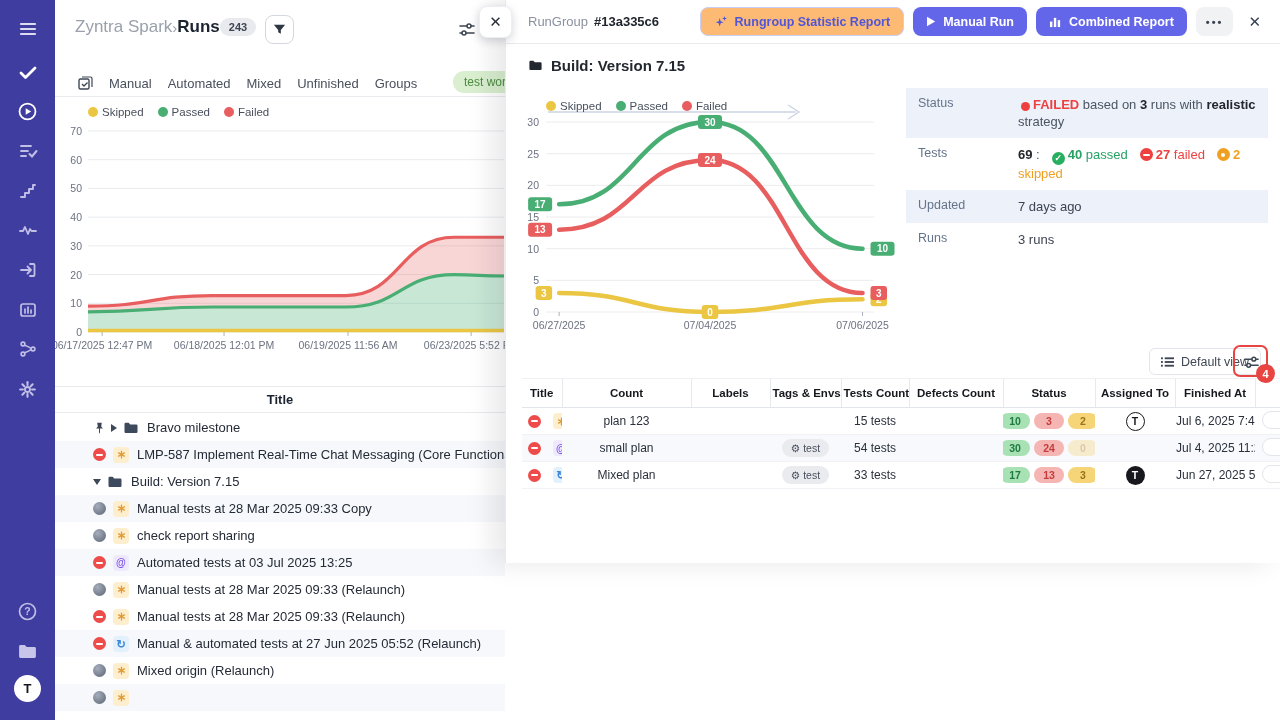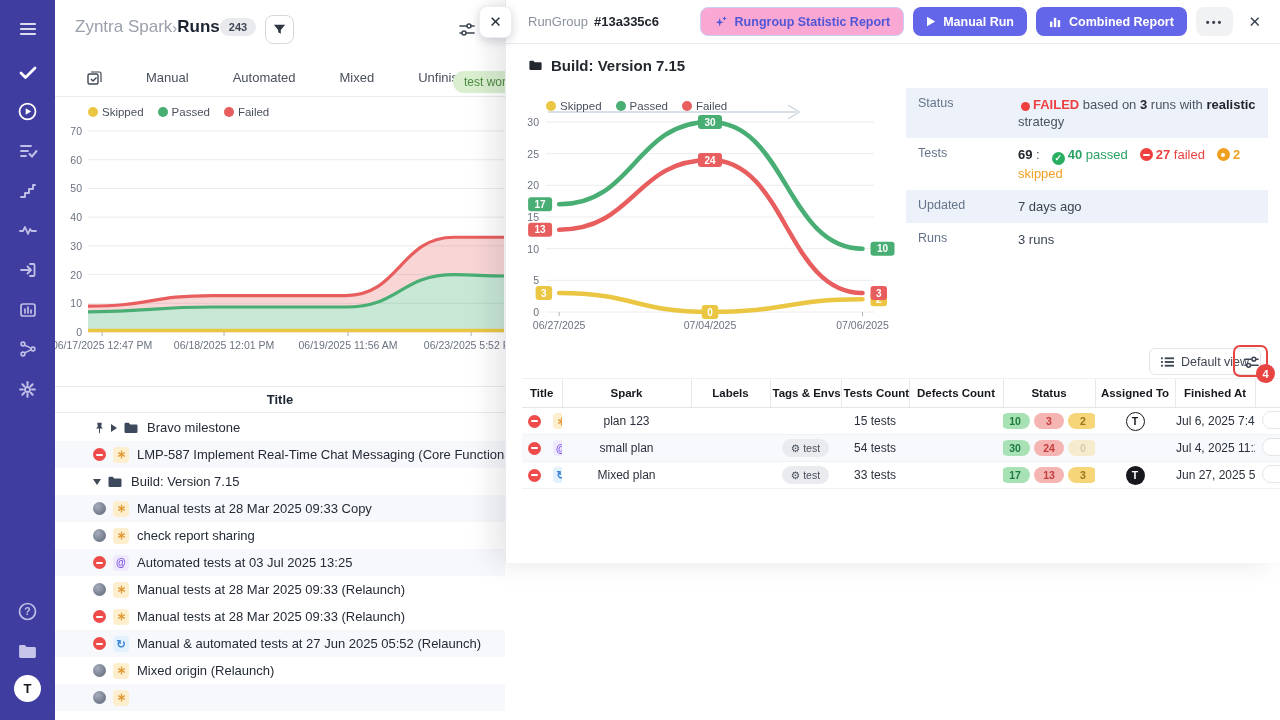--- a/index.html
+++ b/index.html
@@ -19,21 +19,21 @@
   .crumb .sep{color:#9aa1ac;font-size:15px;}
   .crumb .cur{color:#1b2430;font-weight:700;}
   .badge{background:#e8eaee;color:#3e4653;font-size:11px;font-weight:700;border-radius:10px;padding:3px 9px;}
   .filter-btn{position:absolute;left:210px;top:15px;width:29px;height:29px;border:1px solid #d4d8dd;border-radius:8px;
     display:flex;align-items:center;justify-content:center;background:#fff;cursor:pointer;}
   .search-box{position:absolute;left:245px;top:15px;width:150px;height:29px;border:1px solid #d4d8dd;border-radius:8px;
     display:flex;align-items:center;gap:6px;padding:0 8px;background:#fff;}
   .search-box input{border:none;outline:none;width:110px;font-size:12.5px;color:#394150;background:transparent;font-family:inherit;}
   .search-box input::placeholder{color:#9aa1ac;}
   .mini-sliders{position:absolute;left:403px;top:21px;cursor:pointer;}
-  .tabs{position:absolute;left:31px;top:70px;height:26px;display:flex;gap:44px;white-space:nowrap;}
+  .tabs{position:absolute;left:22px;top:70px;height:26px;display:flex;align-items:center;gap:16px;white-space:nowrap;}
   .tab{font-size:13px;color:#49505c;cursor:pointer;}
   .tab-sel-icon{cursor:pointer;}
   .ws-pill{position:absolute;left:398px;top:71px;background:#d9efcf;color:#4c8b40;font-size:12px;border-radius:12px;
     padding:4px 11px;white-space:nowrap;cursor:pointer;}
   .tabs-divider{position:absolute;left:0;top:96px;width:450px;border-top:1px solid #e8eaee;}
   .legend{display:flex;align-items:center;gap:14px;}
   .legend .li{display:flex;align-items:center;gap:4px;font-size:11.5px;color:#49505c;}
   .dot{width:10px;height:10px;border-radius:50%;}
   .left-legend{position:absolute;left:33px;top:106px;}
   #left-chart{position:absolute;left:0;top:0;width:450px;height:360px;}
@@ -63,21 +63,21 @@
   
   .detail{position:absolute;left:505px;top:0;width:775px;height:563px;background:#fff;z-index:10;
     border-left:1px solid #e8eaee;box-shadow:-12px 0 26px rgba(15,23,42,.10);overflow:hidden;}
   .d-header{position:absolute;left:0;top:0;width:775px;height:44px;border-bottom:1px solid #e8eaee;
     display:flex;align-items:center;padding:0 14px 0 22px;}
   .d-id-wrap{display:flex;align-items:center;gap:6px;font-size:13px;}
   .d-id-wrap .lab{color:#8a919e;}
   .d-id-wrap .idv{color:#21262e;font-weight:700;}
   .d-actions{margin-left:auto;display:flex;align-items:center;gap:9px;}
   .btn{height:29px;border-radius:8px;display:flex;align-items:center;gap:7px;padding:0 13px;font-size:12.5px;font-weight:700;cursor:pointer;white-space:nowrap;}
-  .btn.outline{border:1px solid #c9cef5;color:#5156d6;background:#f9a8d4;}
+  .btn.outline{border:1px solid #c9cef5;color:#5156d6;background:#fdba74;}
   .btn.fill{background:#6466e9;color:#fff;border:none;}
   .btn.more{background:#f1f2f4;color:#3b4350;padding:0 10px;font-size:11px;letter-spacing:2px;font-weight:800;}
   .d-close{font-size:15px;color:#374151;padding:4px 6px;cursor:pointer;}
   .d-title{position:absolute;left:22px;top:57px;display:flex;align-items:center;gap:8px;font-size:15px;font-weight:700;color:#23272e;}
   #right-chart{position:absolute;left:0;top:90px;width:400px;height:260px;}
   .right-legend{position:absolute;left:40px;top:10px;}
   
   .summary{position:absolute;left:400px;top:88px;width:362px;}
   .sum-row{display:flex;padding:8px 0;}
   .sum-row.alt{background:#edf1f9;}
@@ -589,21 +589,21 @@
           <col style="width:68px">
         <col style="width:94px">
           <col style="width:92px">
           <col style="width:80px">
           <col style="width:80px">
           <col style="width:40px">
       </colgroup>
       <thead>
           <tr id="rt-head">
             <th>Title</th>
-            <th>Spark</th>
+            <th>Count</th>
             <th>Labels</th>
             <th>Tags &amp; Envs</th>
             <th>Tests Count</th>
             <th>Defects Count</th>
             <th>Status</th>
             <th>Assigned To</th>
             <th>Finished At</th>
             <th></th>
           </tr>
         </thead>

